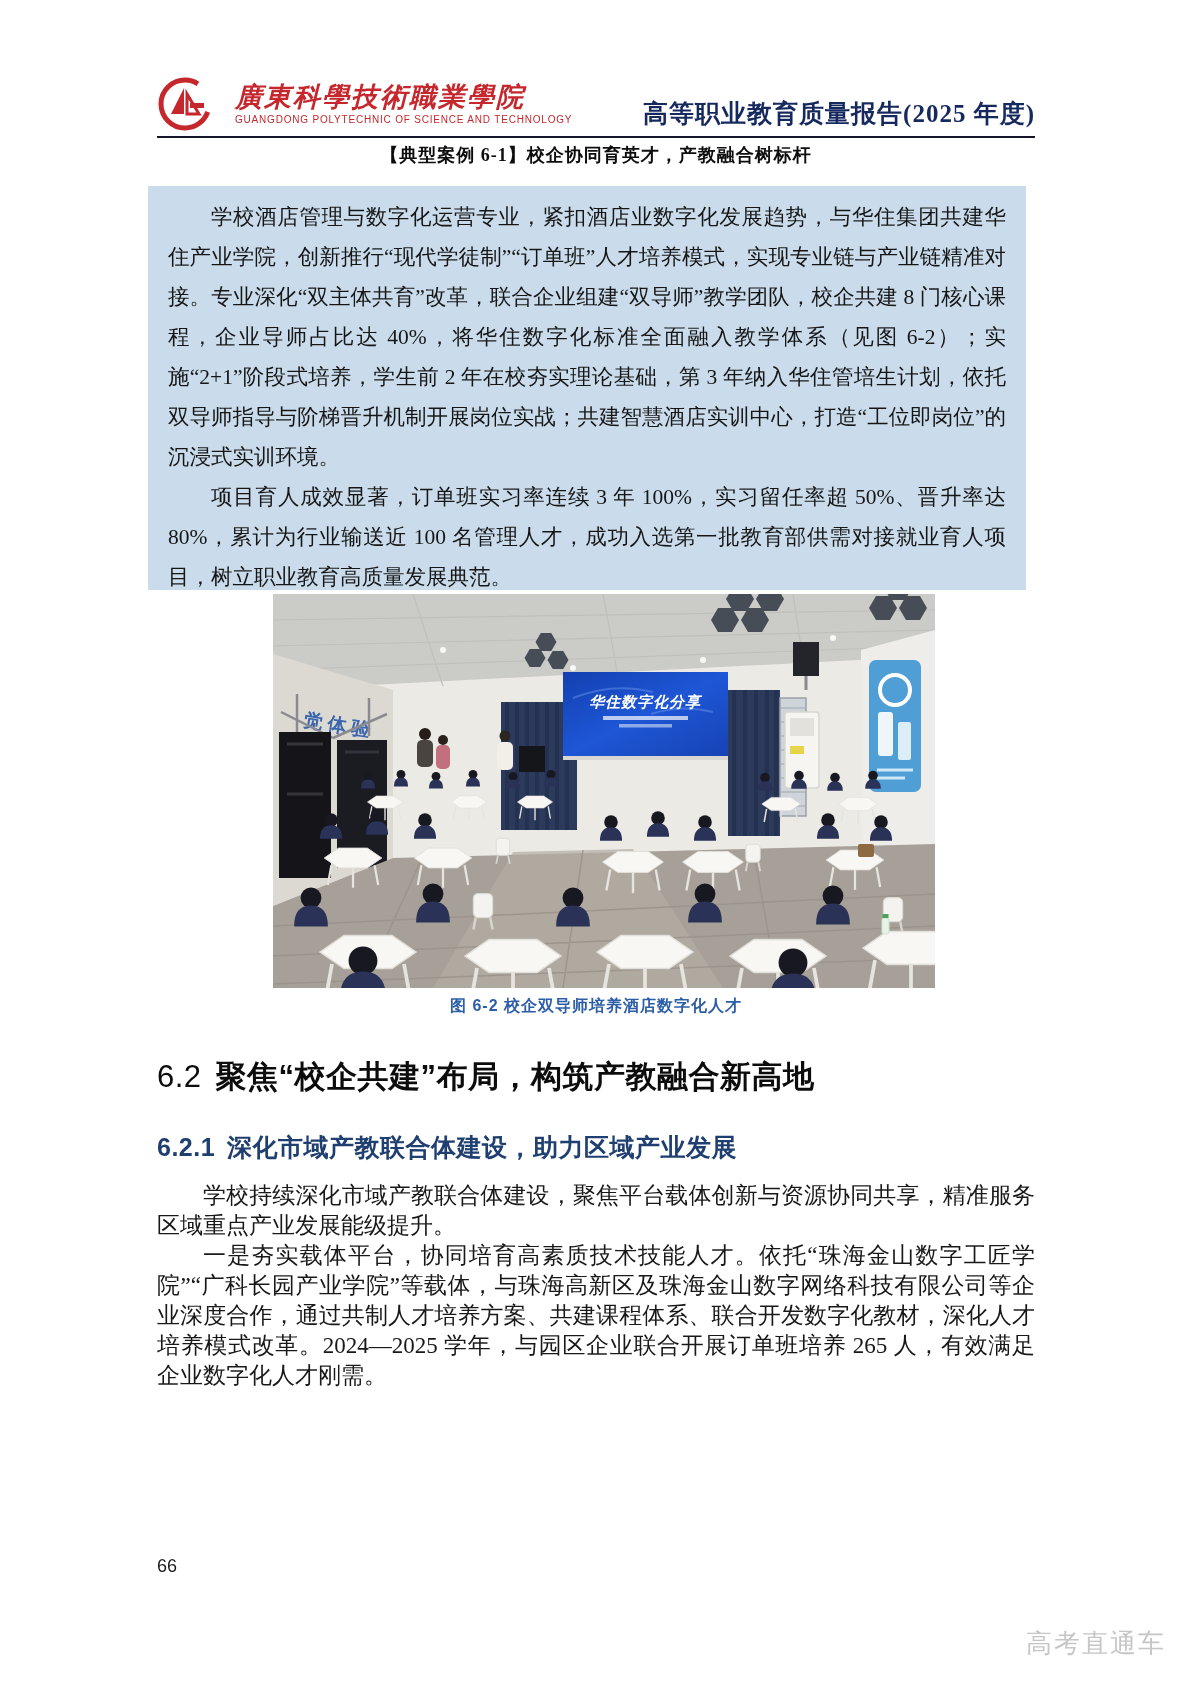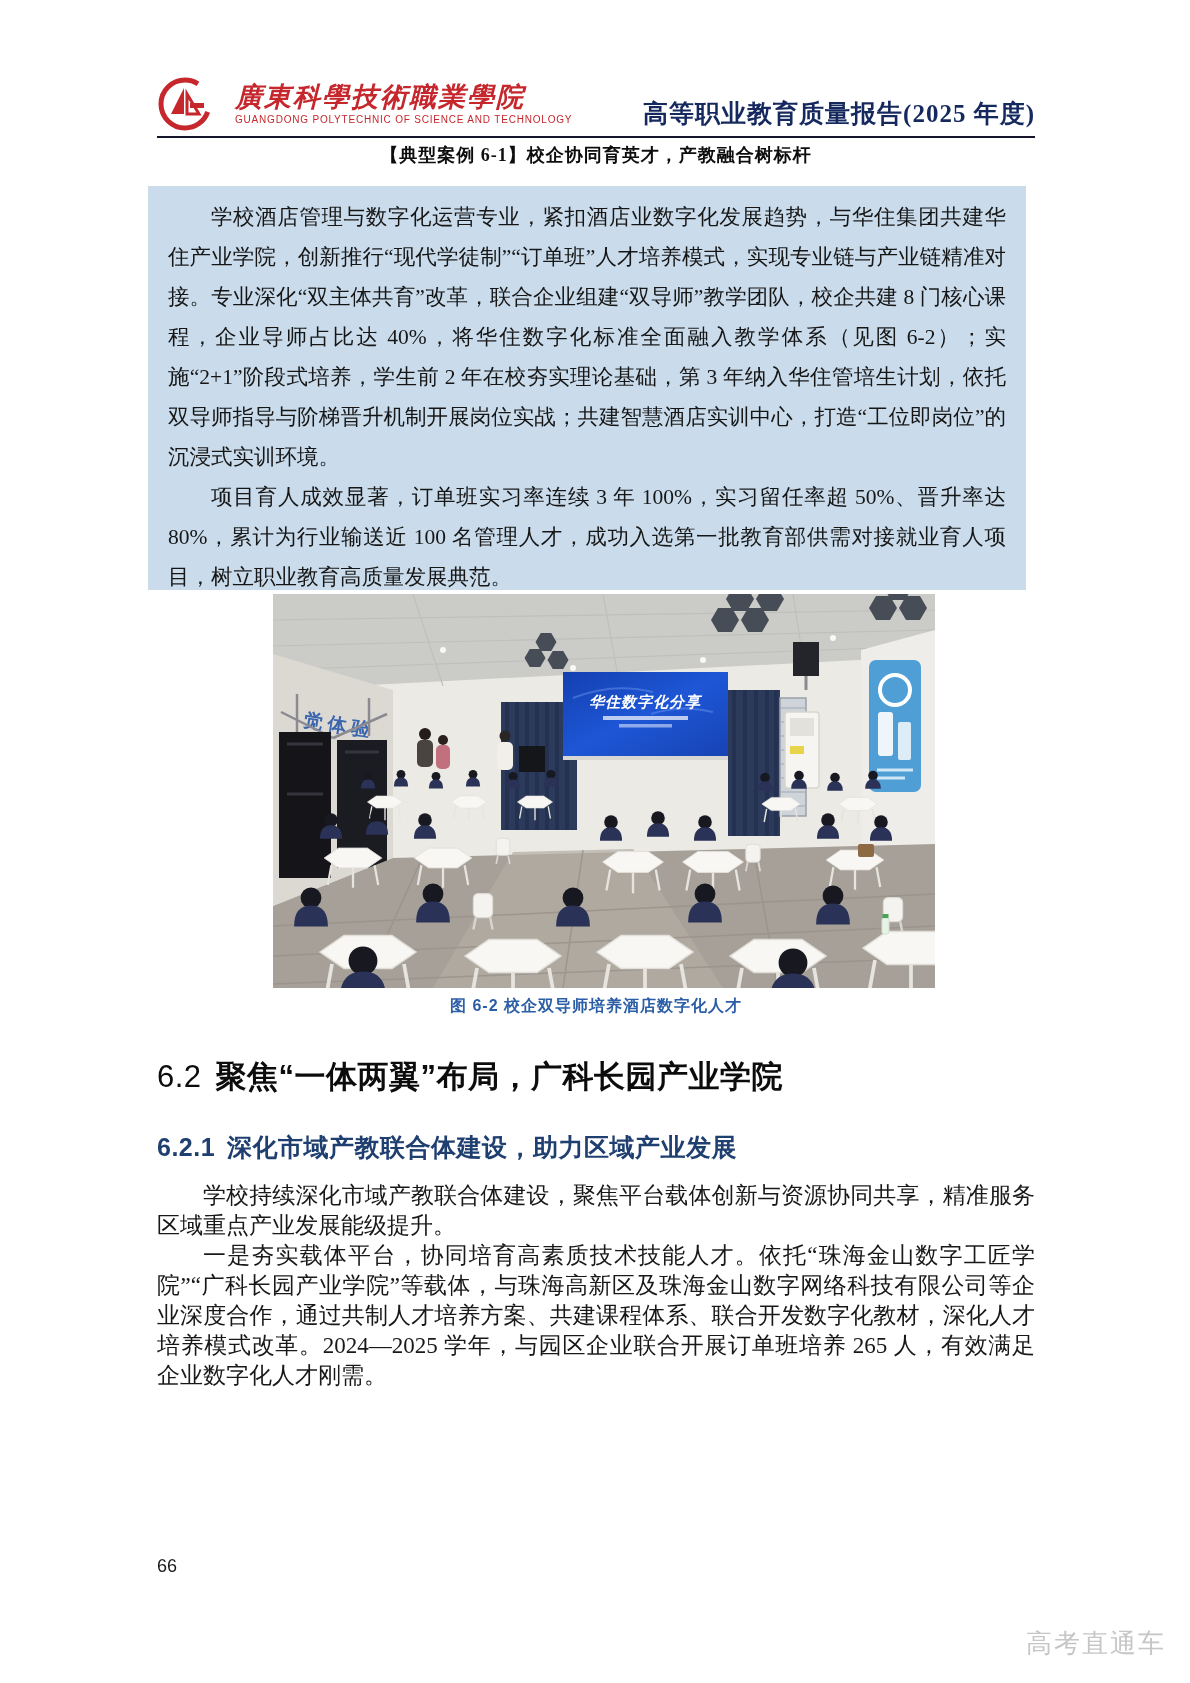--- a/index.html
+++ b/index.html
@@ -267,21 +267,21 @@
         </g>
         <use href="#stu" transform="translate(90,392) scale(1.8)"></use>
         <use href="#stu" transform="translate(520,394) scale(1.8)"></use>
       </g>
     </svg>
   </div>
 
   <div class="figure-caption">图 6-2 校企双导师培养酒店数字化人才</div>
 
   <div class="section-heading">
-    <span class="num">6.2</span><span class="txt">聚焦“一体两翼”布局，广科长园产业学院</span>
+    <span class="num">6.2</span><span class="txt">聚焦“校企共建”布局，构筑产教融合新高地</span>
   </div>
 
   <div class="subsection-heading">
     <span class="num">6.2.1</span><span class="txt">深化市域产教联合体建设，助力区域产业发展</span>
   </div>
 
   <div class="body-text">
     <p>学校持续深化市域产教联合体建设，聚焦平台载体创新与资源协同共享，精准服务区域重点产业发展能级提升。</p>
     <p>一是夯实载体平台，协同培育高素质技术技能人才。依托“珠海金山数字工匠学院”“广科长园产业学院”等载体，与珠海高新区及珠海金山数字网络科技有限公司等企业深度合作，通过共制人才培养方案、共建课程体系、联合开发数字化教材，深化人才培养模式改革。2024—2025 学年，与园区企业联合开展订单班培养 265 人，有效满足企业数字化人才刚需。</p>
   </div>

